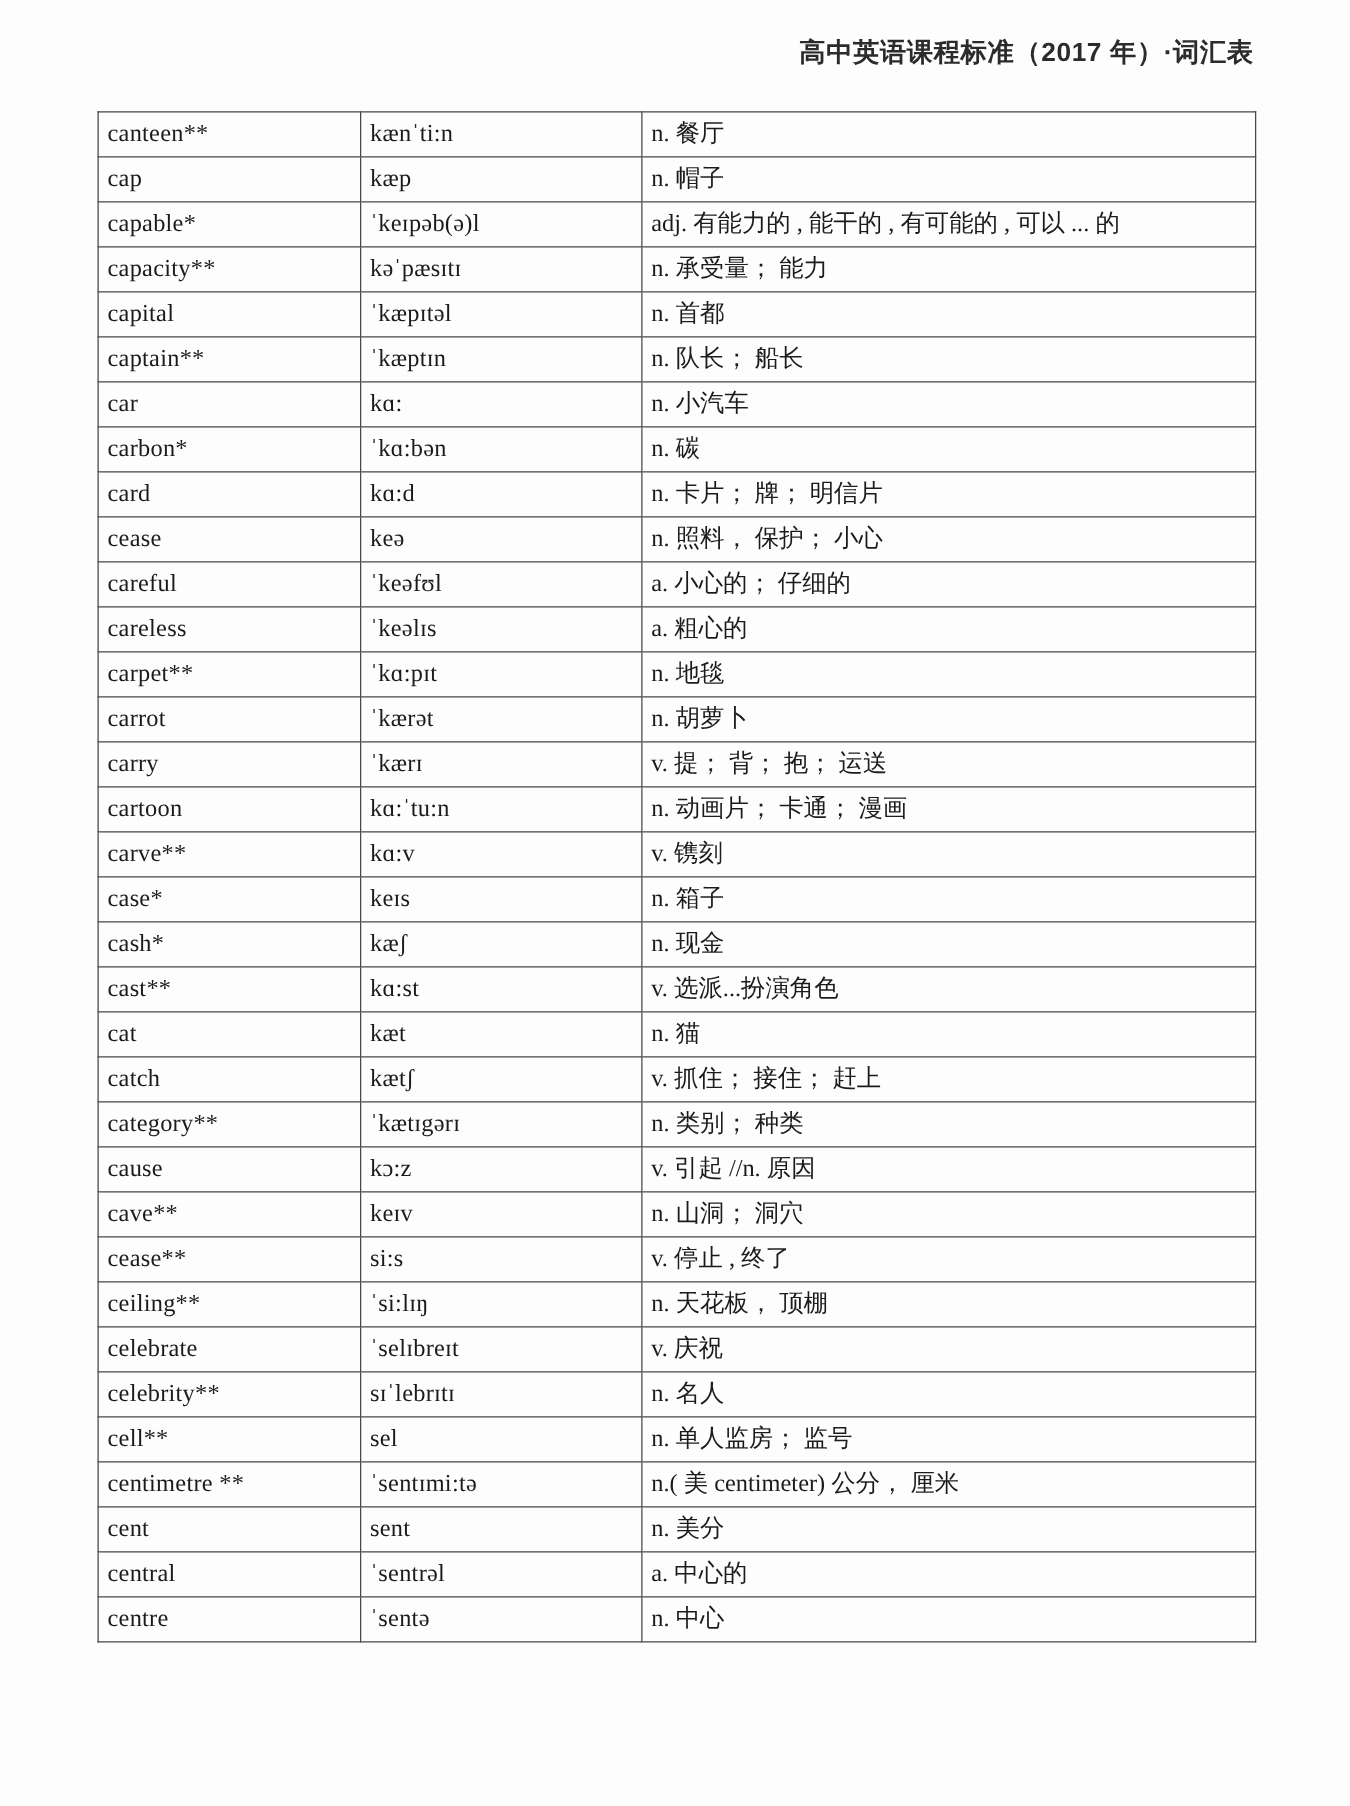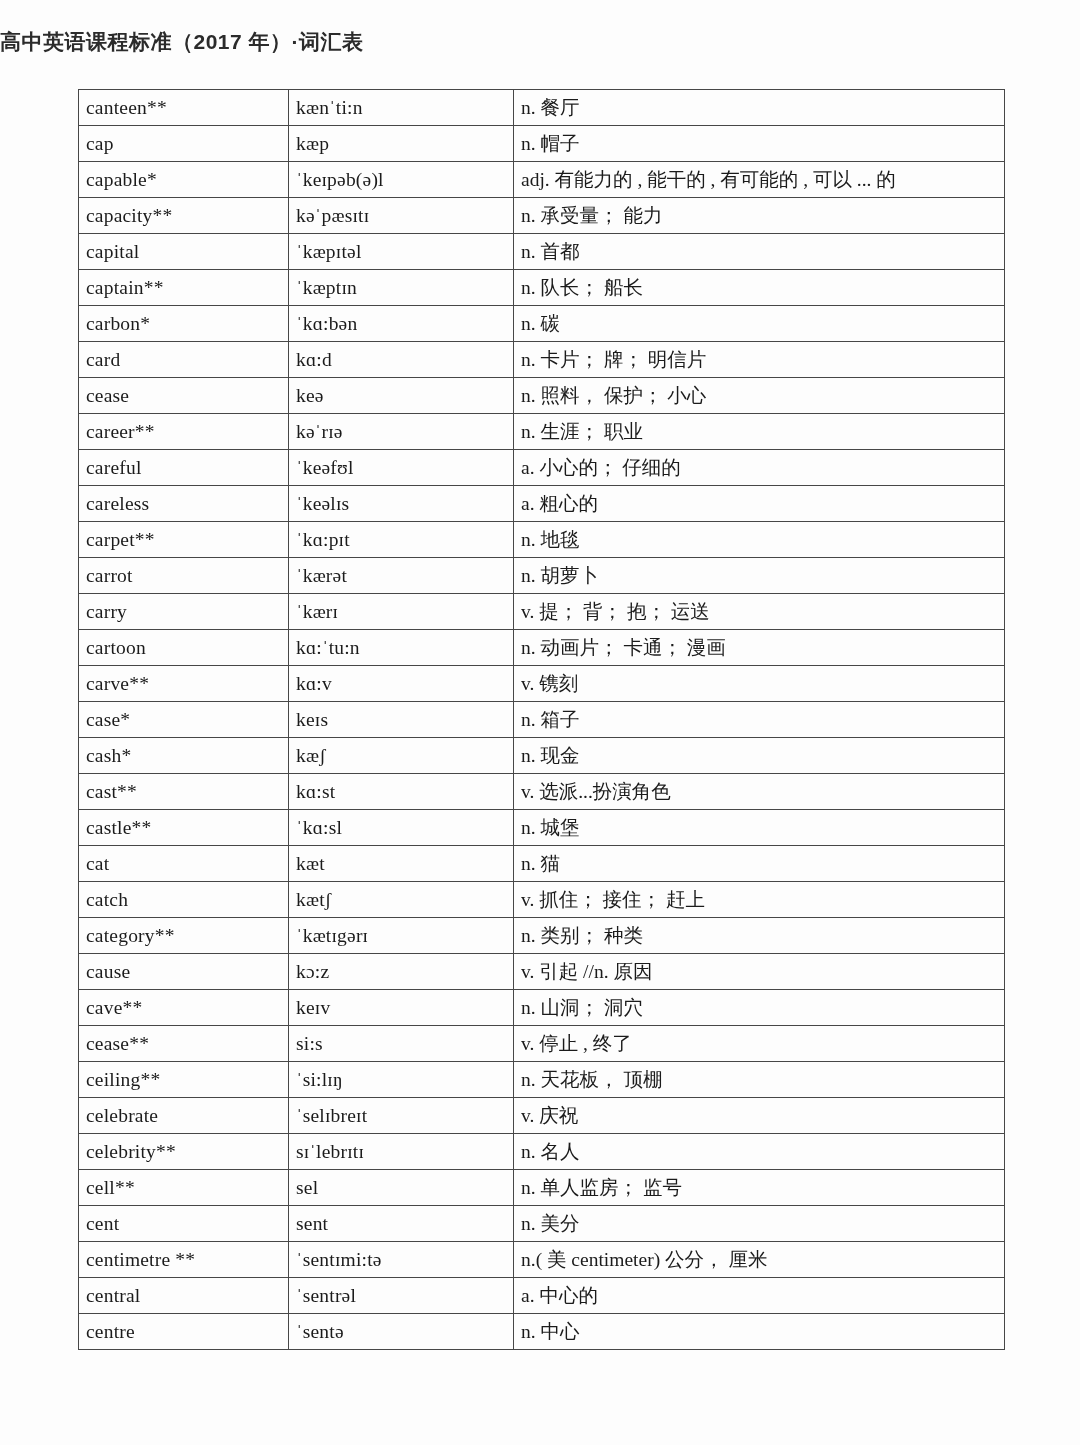--- a/index.html
+++ b/index.html
@@ -11,21 +11,21 @@
   .page {
     position: relative;
     width: 1080px; height: 1445px;
     background: #fdfdfd;
     font-family: "Liberation Serif", "DejaVu Serif", serif;
   }
   .page-header {
     position: absolute;
     top: 28px; left: 0;
     width: 1003px;
-    text-align: left;
+    text-align: right;
     font-size: 21px;
     font-weight: 600;
     letter-spacing: 0.5px;
     color: #2b2b2b;
     font-family: "Liberation Sans", "DejaVu Sans", sans-serif;
   }
   table.vocab {
     position: absolute;
     left: 78px; top: 77px;
     width: 926px;
@@ -86,40 +86,40 @@
       <td class="c-word">capital</td>
       <td class="c-phon">ˈkæpɪtəl</td>
       <td class="c-def">n. 首都</td>
     </tr>
         <tr>
       <td class="c-word">captain**</td>
       <td class="c-phon">ˈkæptɪn</td>
       <td class="c-def">n. 队长； 船长</td>
     </tr>
         <tr>
+      <td class="c-word">car</td>
+      <td class="c-phon">kɑ:</td>
+      <td class="c-def">n. 小汽车</td>
+    </tr>
+        <tr>
       <td class="c-word">carbon*</td>
       <td class="c-phon">ˈkɑ:bən</td>
       <td class="c-def">n. 碳</td>
     </tr>
         <tr>
       <td class="c-word">card</td>
       <td class="c-phon">kɑ:d</td>
       <td class="c-def">n. 卡片； 牌； 明信片</td>
     </tr>
         <tr>
       <td class="c-word">cease</td>
       <td class="c-phon">keə</td>
       <td class="c-def">n. 照料， 保护； 小心</td>
     </tr>
         <tr>
-      <td class="c-word">career**</td>
-      <td class="c-phon">kəˈrɪə</td>
-      <td class="c-def">n. 生涯； 职业</td>
-    </tr>
-        <tr>
       <td class="c-word">careful</td>
       <td class="c-phon">ˈkeəfʊl</td>
       <td class="c-def">a. 小心的； 仔细的</td>
     </tr>
         <tr>
       <td class="c-word">careless</td>
       <td class="c-phon">ˈkeəlɪs</td>
       <td class="c-def">a. 粗心的</td>
     </tr>
         <tr>
@@ -156,25 +156,20 @@
       <td class="c-word">cash*</td>
       <td class="c-phon">kæʃ</td>
       <td class="c-def">n. 现金</td>
     </tr>
         <tr>
       <td class="c-word">cast**</td>
       <td class="c-phon">kɑ:st</td>
       <td class="c-def">v. 选派...扮演角色</td>
     </tr>
         <tr>
-      <td class="c-word">castle**</td>
-      <td class="c-phon">ˈkɑ:sl</td>
-      <td class="c-def">n. 城堡</td>
-    </tr>
-        <tr>
       <td class="c-word">cat</td>
       <td class="c-phon">kæt</td>
       <td class="c-def">n. 猫</td>
     </tr>
         <tr>
       <td class="c-word">catch</td>
       <td class="c-phon">kætʃ</td>
       <td class="c-def">v. 抓住； 接住； 赶上</td>
     </tr>
         <tr>
@@ -211,30 +206,30 @@
       <td class="c-word">celebrity**</td>
       <td class="c-phon">sɪˈlebrɪtɪ</td>
       <td class="c-def">n. 名人</td>
     </tr>
         <tr>
       <td class="c-word">cell**</td>
       <td class="c-phon">sel</td>
       <td class="c-def">n. 单人监房； 监号</td>
     </tr>
         <tr>
+      <td class="c-word">centimetre **</td>
+      <td class="c-phon">ˈsentɪmi:tə</td>
+      <td class="c-def">n.( 美 centimeter) 公分， 厘米</td>
+    </tr>
+        <tr>
       <td class="c-word">cent</td>
       <td class="c-phon">sent</td>
       <td class="c-def">n. 美分</td>
     </tr>
         <tr>
-      <td class="c-word">centimetre **</td>
-      <td class="c-phon">ˈsentɪmi:tə</td>
-      <td class="c-def">n.( 美 centimeter) 公分， 厘米</td>
-    </tr>
-        <tr>
       <td class="c-word">central</td>
       <td class="c-phon">ˈsentrəl</td>
       <td class="c-def">a. 中心的</td>
     </tr>
         <tr>
       <td class="c-word">centre</td>
       <td class="c-phon">ˈsentə</td>
       <td class="c-def">n. 中心</td>
     </tr>
       </tbody>

